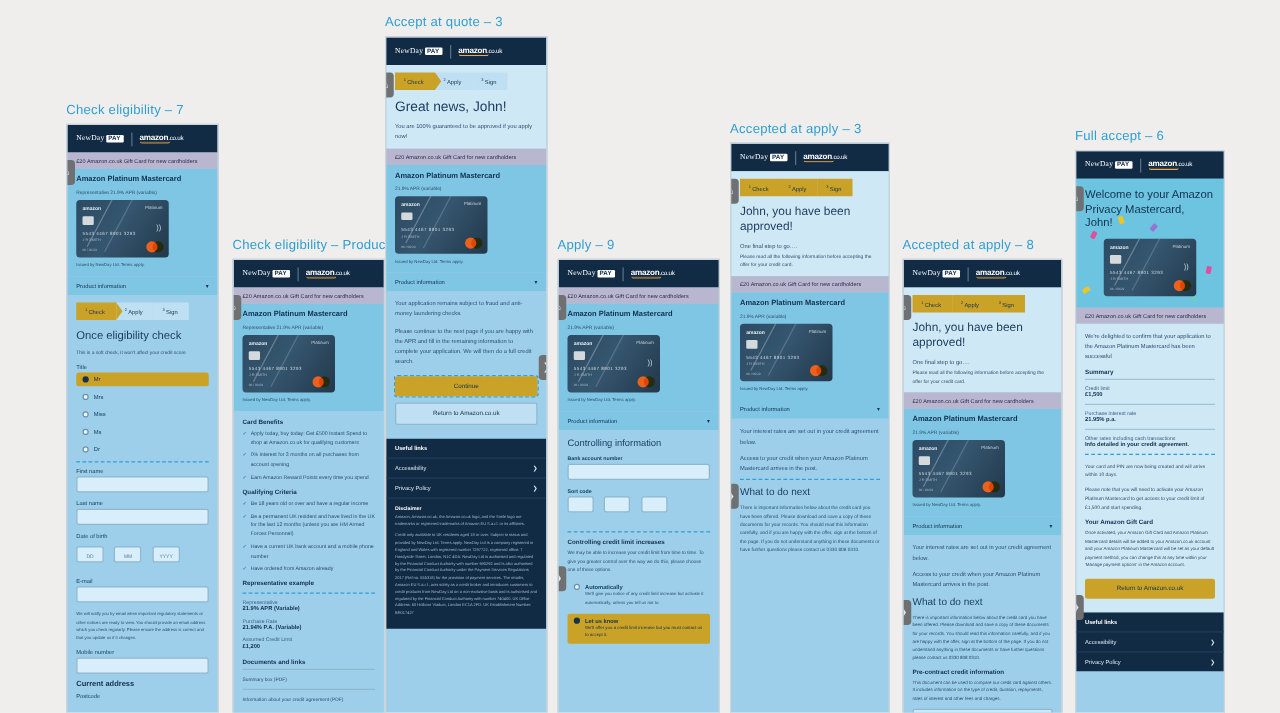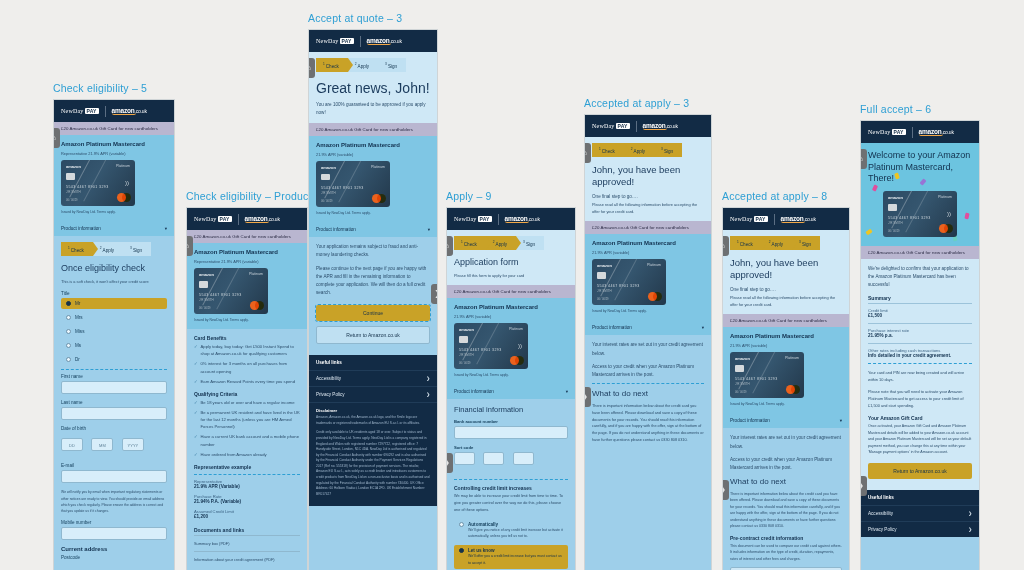--- a/index.html
+++ b/index.html
@@ -151,21 +151,21 @@
 
   .pdfbtn{ background:#cfe8f6; border:1px solid #8fb8cf; border-radius:2px;
            font-size:4px; color:#17425f; padding:4px 5px; display:flex; gap:3px; align-items:center;}
 </style>
 </head>
 <body>
 
 <div id="board">
 
   <div class="frame" style="left:53px; top:82px;">
-    <div class="frame-title">Check eligibility – 5</div>
+    <div class="frame-title">Check eligibility – 7</div>
     <div class="phone" style="width:122px; height:490px;">
       <div class="handle left">⌂</div>
 
       <div class="navbar">
         <span class="logo-newday"><span>NewDay</span><b>PAY</b></span>
         <span class="nav-div"></span>
         <span class="logo-amazon"><span>amazon</span><span class="sm">.co.uk</span><i class="amz-smile"></i></span>
       </div>
 
       <div class="promo">£20 Amazon.co.uk Gift Card for new cardholders</div>
@@ -346,21 +346,21 @@
         <span class="nav-div"></span>
         <span class="logo-amazon"><span>amazon</span><span class="sm">.co.uk</span><i class="amz-smile"></i></span>
       </div>
 
       <div class="sec bg-pale">
         <div class="steps">
           <div class="step done arrow"><span class="n">1</span><span>Check</span></div>
           <div class="step arrow"><span class="n">2</span><span>Apply</span></div>
           <div class="step"><span class="n">3</span><span>Sign</span></div>
         </div>
-        <div class="h1" style="font-size:14px">Great news, John!</div>
+        <div class="h1" style="font-size:11px">Great news, John!</div>
         <div class="body">You are 100% guaranteed to be approved if you apply now!</div>
       </div>
 
       <div class="promo">£20 Amazon.co.uk Gift Card for new cardholders</div>
 
       <div class="sec bg-sky">
         <div class="h2">Amazon Platinum Mastercard</div>
         <div class="tiny">21.9% APR (variable)</div>
         <div class="card">
           <span class="swoosh"></span>
@@ -415,29 +415,20 @@
     <div class="phone" style="width:130px; height:382px;">
       <div class="handle left">⌂</div>
       <div class="handle left" style="top:245px">❯</div>
 
       <div class="navbar">
         <span class="logo-newday"><span>NewDay</span><b>PAY</b></span>
         <span class="nav-div"></span>
         <span class="logo-amazon"><span>amazon</span><span class="sm">.co.uk</span><i class="amz-smile"></i></span>
       </div>
 
-      <div class="sec bg-pale">
-        <div class="steps">
-          <div class="step done arrow"><span class="n">1</span><span>Check</span></div>
-          <div class="step done arrow"><span class="n">2</span><span>Apply</span></div>
-          <div class="step"><span class="n">3</span><span>Sign</span></div>
-        </div>
-        <div class="h1">Application form</div>
-        <div class="tiny">Please fill this form to apply for your card</div>
-      </div>
 
       <div class="promo">£20 Amazon.co.uk Gift Card for new cardholders</div>
 
       <div class="sec bg-sky">
         <div class="h2">Amazon Platinum Mastercard</div>
         <div class="tiny">21.9% APR (variable)</div>
         <div class="card">
           <span class="swoosh"></span>
             <span class="swoosh2"></span>
           <span class="amz">amazon</span>
@@ -454,21 +445,21 @@
         </div>
         <div class="tiny" style="font-size:3.4px">Issued by NewDay Ltd. Terms apply.</div>
       </div>
 
       <div class="acc">
         <span>Product information</span>
         <span>▾</span>
       </div>
 
       <div class="sec bg-blue">
-        <div class="h1" style="font-size:7.5px">Financial information</div>
+        <div class="h1" style="font-size:7.5px">Controlling information</div>
         <span class="lbl" style="font-weight:bold;font-size:4.2px">Bank account number</span>
         <div class="inp"></div>
         <span class="lbl" style="font-weight:bold;font-size:4.2px">Sort code</span>
         <div>
           <span class="inp box"></span>
           <span class="inp box"></span>
           <span class="inp box"></span>
         </div>
         <div class="dash"></div>
         <div class="h3" style="margin-top:5px">Controlling credit limit increases</div>
@@ -633,21 +624,21 @@
       <div class="hero-confetti">
         <i class="cf" style="left:12px;top:42px;background:#e8489a;transform:rotate(25deg)"></i>
         <i class="cf" style="left:34px;top:30px;background:#f5c518;transform:rotate(-18deg)"></i>
         <i class="cf" style="left:60px;top:36px;background:#9b6fd4;transform:rotate(40deg)"></i>
         <i class="cf" style="left:88px;top:48px;background:#f08a3c;transform:rotate(-30deg)"></i>
         <i class="cf" style="left:104px;top:70px;background:#e8489a;transform:rotate(12deg)"></i>
         <i class="cf" style="left:6px;top:86px;background:#f5c518;transform:rotate(55deg)"></i>
 
         <i class="cf" style="left:92px;top:92px;background:#6ad0c0;transform:rotate(-10deg)"></i>
 
-        <div class="h1" style="font-size:9px;color:#11314e;position:relative;z-index:2">Welcome to your Amazon Platinum Mastercard, There!</div>
+        <div class="h1" style="font-size:9px;color:#11314e;position:relative;z-index:2">Welcome to your Amazon Privacy Mastercard, John!</div>
         <div class="card" style="margin:6px auto 2px auto;position:relative;z-index:2">
           <span class="swoosh"></span>
             <span class="swoosh2"></span>
           <span class="amz">amazon</span>
           <span class="plat">Platinum</span>
           <span class="chip"></span>
           <span class="wifi">))</span>
           <span class="num">5543 4467 8901 3293</span>
           <span class="nm">J R SMITH</span>
           <span class="exp">06 / 00/29</span>

